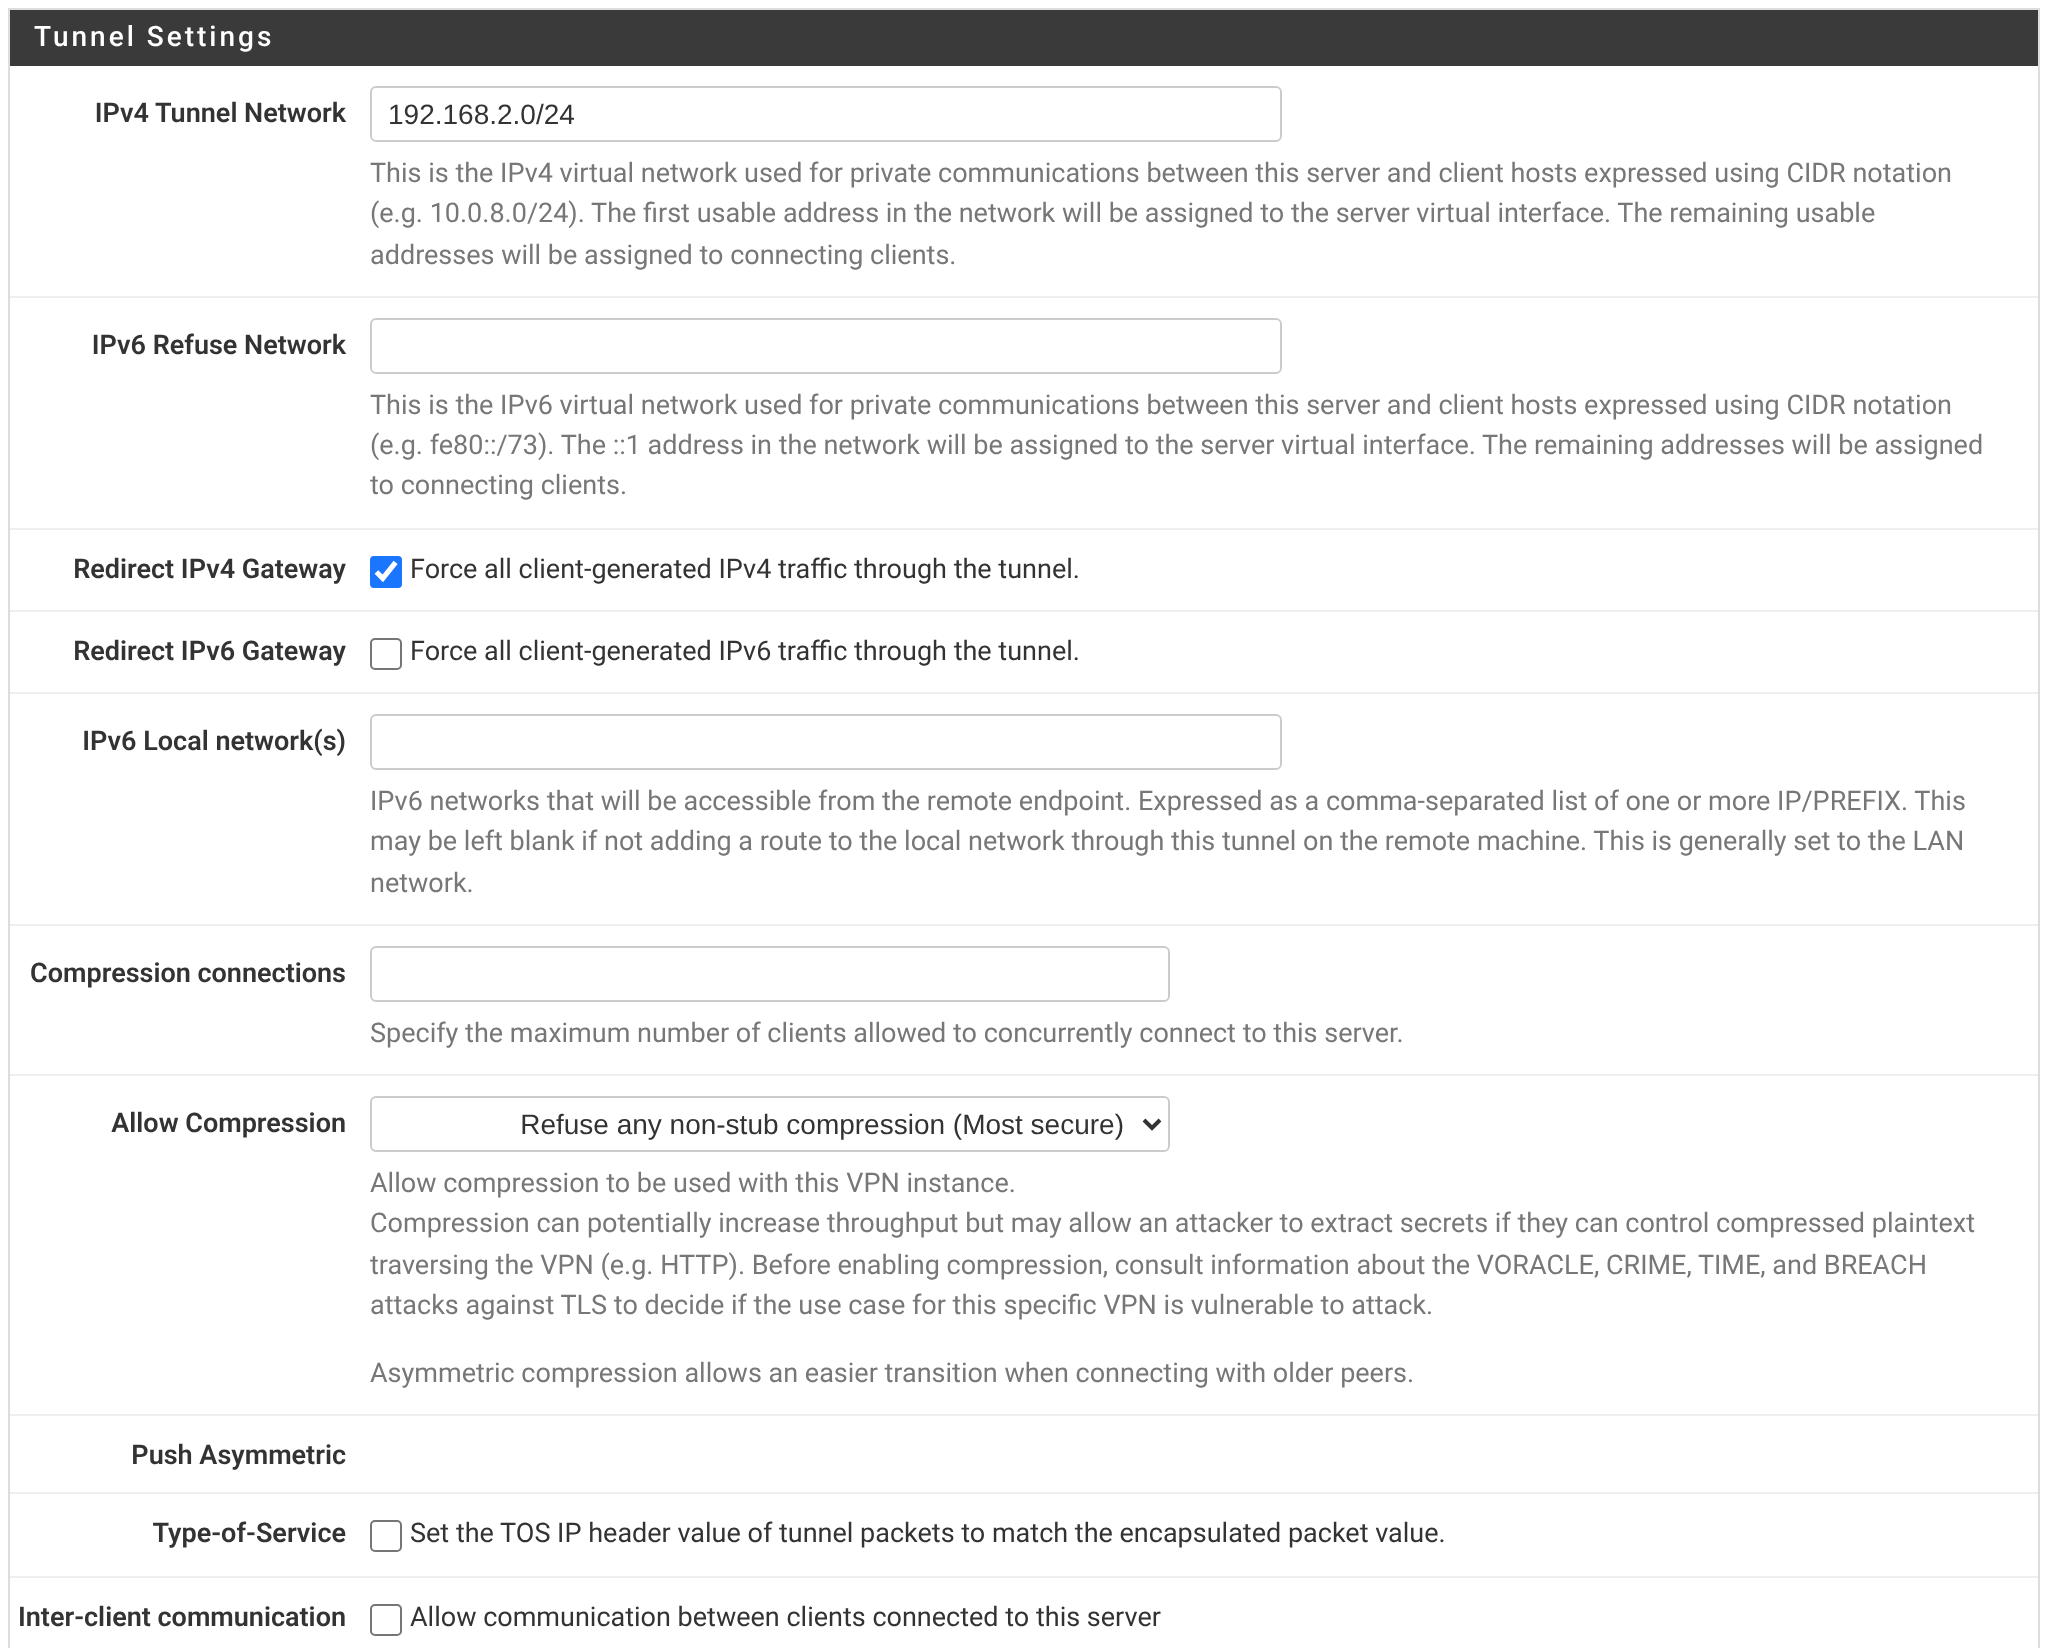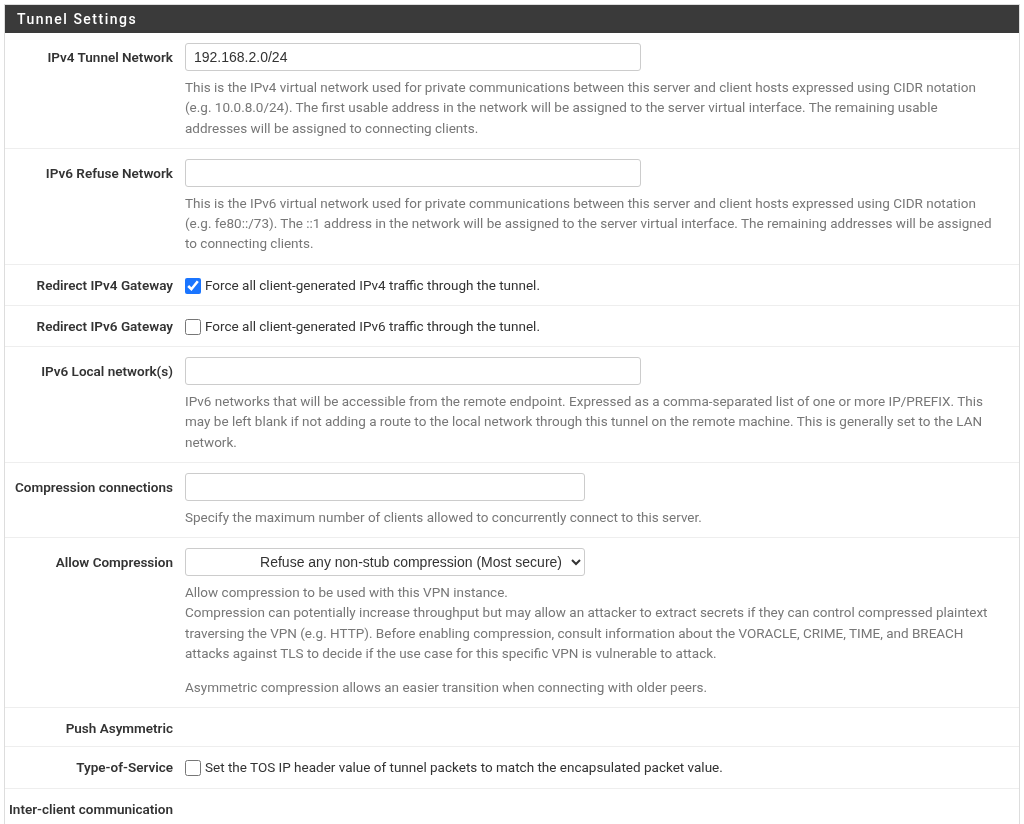--- a/index.html
+++ b/index.html
@@ -179,15 +179,21 @@
     <div class="field-col">
       <div class="checkbox-line">
         <input type="checkbox" style="">
         <span class="cb-label">Set the TOS IP header value of tunnel packets to match the encapsulated packet value.</span>
       </div>
     </div>
   </div>
 
   <div class="form-row">
     <div class="label-col">Inter-client communication</div>
+    <div class="field-col">
+      <div class="checkbox-line">
+        <input type="checkbox" style="">
+        <span class="cb-label">Allow communication between clients connected to this server</span>
+      </div>
+    </div>
   </div>
 
 </div>
 
 </body></html>

